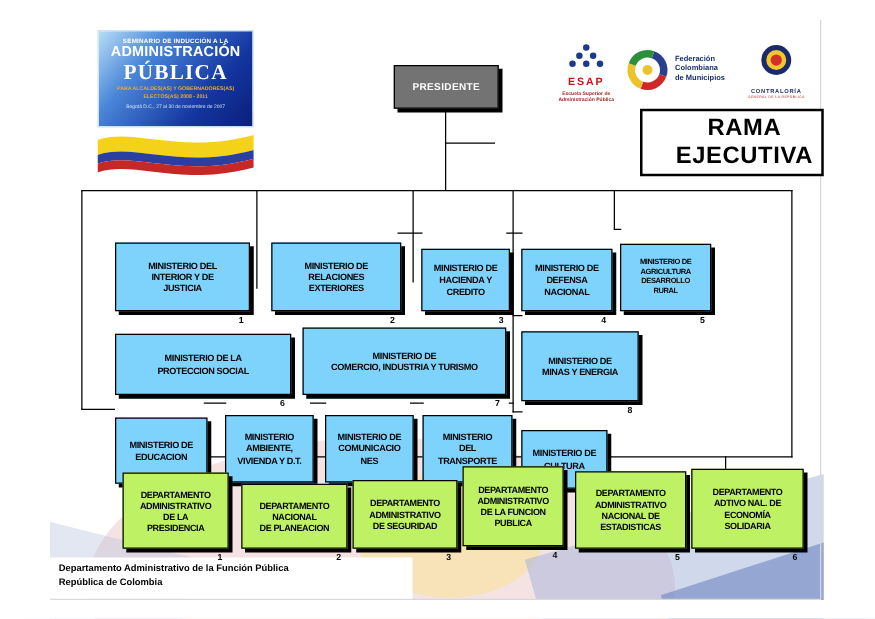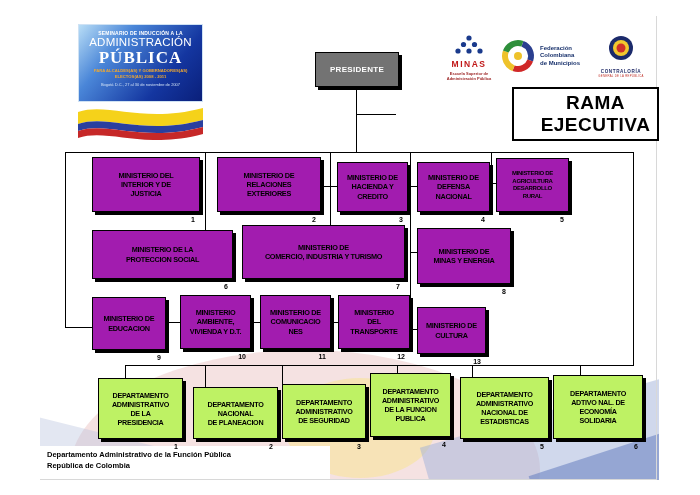--- a/index.html
+++ b/index.html
@@ -26,21 +26,21 @@
 
   
   .line{position:absolute;background:#000;z-index:4;}
 
   
   .node{position:absolute;z-index:4;border:1px solid #000;box-shadow:3px 3px 0 #000;
         display:flex;align-items:center;justify-content:center;text-align:center;
         color:#000;font-weight:bold;}
   .label{white-space:pre-line;letter-spacing:-0.3px;line-height:1.25;}
   .num{position:absolute;right:4px;bottom:-12px;font-size:7px;font-weight:bold;color:#000;letter-spacing:0;}
-  .green{background:#a21caf;font-size:7.3px;}
+  .green{background:#7dd3fc;font-size:7.3px;margin-top:37px;}
   .orange{background:#bef264;font-size:7.2px;}
   .purple{background:#737373;color:#fff;font-size:8px;letter-spacing:.3px;}
   .purple .label{letter-spacing:.3px;}
 
   .m1{left:92px;top:157px;width:106px;height:53px;}
   .m2{left:217px;top:157px;width:102px;height:53px;}
   .m3{left:337px;top:162px;width:69px;height:48px;}
   .m4{left:417px;top:162px;width:71px;height:48px;}
   .m5{left:496px;top:158px;width:71px;height:52px;font-size:6px;}
   .m6{left:92px;top:230px;width:139px;height:47px;}
@@ -66,21 +66,21 @@
         border:2px solid #000;display:flex;align-items:center;justify-content:center;text-align:center;
         font-size:19px;font-weight:bold;color:#000;letter-spacing:.5px;}
   .rama .label{letter-spacing:.5px;line-height:1.15;margin-left:20px;}
 
   
   .seminar{position:absolute;z-index:4;left:78px;top:24px;width:125px;}
   .sem-banner{width:125px;height:78px;box-sizing:border-box;border:1px solid #cfe2f4;
       background:linear-gradient(130deg,#b8ddf6 0%,#4a86d8 30%,#1436a0 70%,#0a1f7a 100%);
       display:flex;flex-direction:column;align-items:center;justify-content:flex-start;text-align:center;}
   .sem-l1{color:#fff;font-size:5px;font-weight:bold;margin-top:5px;letter-spacing:.2px;}
-  .sem-l2{color:#fff;font-size:11.5px;font-weight:normal;line-height:1.1;letter-spacing:.2px;}
+  .sem-l2{color:#fff;font-size:11.5px;font-weight:bold;line-height:1.1;letter-spacing:.2px;}
   .sem-l3{color:#fff;font-family:"Liberation Serif",serif;font-size:17px;font-weight:bold;line-height:1.05;letter-spacing:1px;}
   .sem-l4,.sem-l5{color:#f0a830;font-size:4.2px;font-weight:bold;margin-top:2px;}
   .sem-l5{margin-top:1px;}
   .sem-l6{color:#cfe0f5;font-size:4px;margin-top:3px;}
   .sem-flag{display:block;margin-top:0px;}
 
   
   .esap{position:absolute;z-index:4;left:440px;top:34px;width:58px;text-align:center;}
   .esap-word{color:#c11818;font-weight:bold;font-size:8.5px;letter-spacing:1.5px;line-height:1;}
   .esap-caption{color:#9a1f1f;font-size:4px;line-height:1.3;white-space:pre-line;margin-top:2px;font-weight:bold;}
@@ -155,21 +155,21 @@
 
   <div class="esap">
     <svg width="54" height="22" viewBox="0 0 54 22">
       <circle cx="27" cy="4" r="2.6" fill="#1a3a8c"></circle>
       <circle cx="21.5" cy="10.5" r="2.6" fill="#1a3a8c"></circle>
         <circle cx="32.5" cy="10.5" r="2.6" fill="#1a3a8c"></circle>
       <circle cx="16" cy="17" r="2.6" fill="#1a3a8c"></circle>
         <circle cx="27" cy="17" r="2.6" fill="#1a3a8c"></circle>
         <circle cx="38" cy="17" r="2.6" fill="#1a3a8c"></circle>
     </svg>
-    <div class="esap-word">MINAS</div>
+    <div class="esap-word">ESAP</div>
     <div class="esap-caption">Escuela Superior de
 Administración Pública</div>
   </div>
 
   <div class="fed">
     <svg width="36" height="36" viewBox="0 0 36 36">
       <g transform="rotate(20 18 18)" fill="none" stroke-width="6">
         <path d="M18,5 A13,13 0 0 1 31,18" stroke="#2a3f8f"></path>
         <path d="M31,18 A13,13 0 0 1 18,31" stroke="#d02828"></path>
         <path d="M18,31 A13,13 0 0 1 5,18" stroke="#eec22a"></path>

